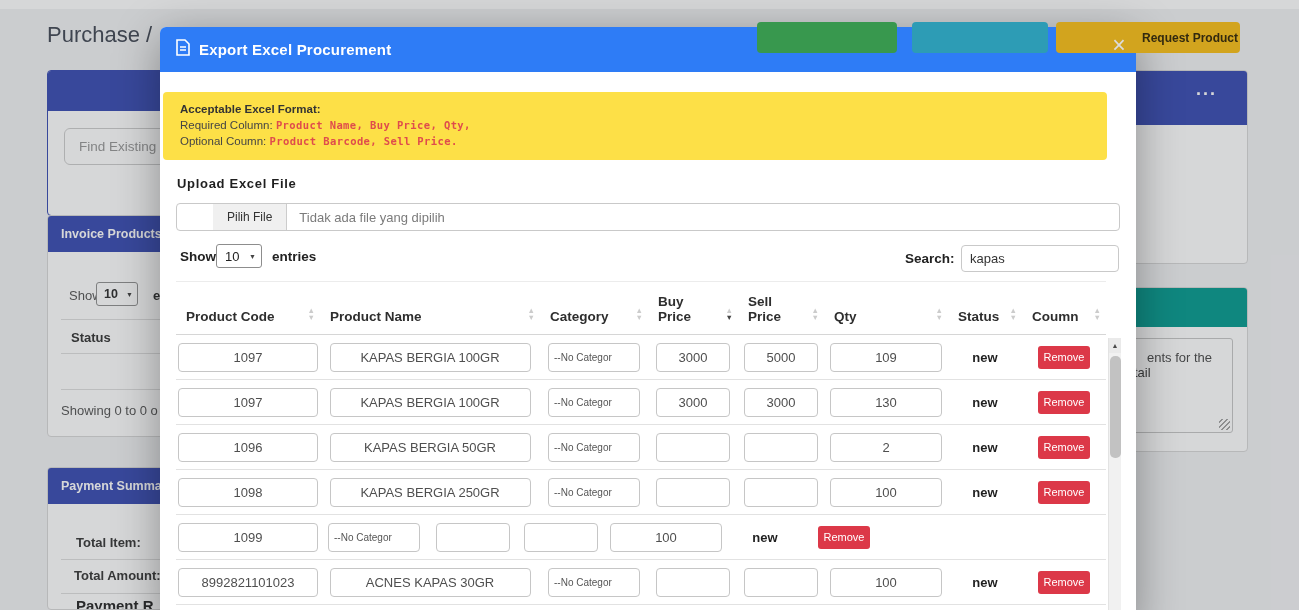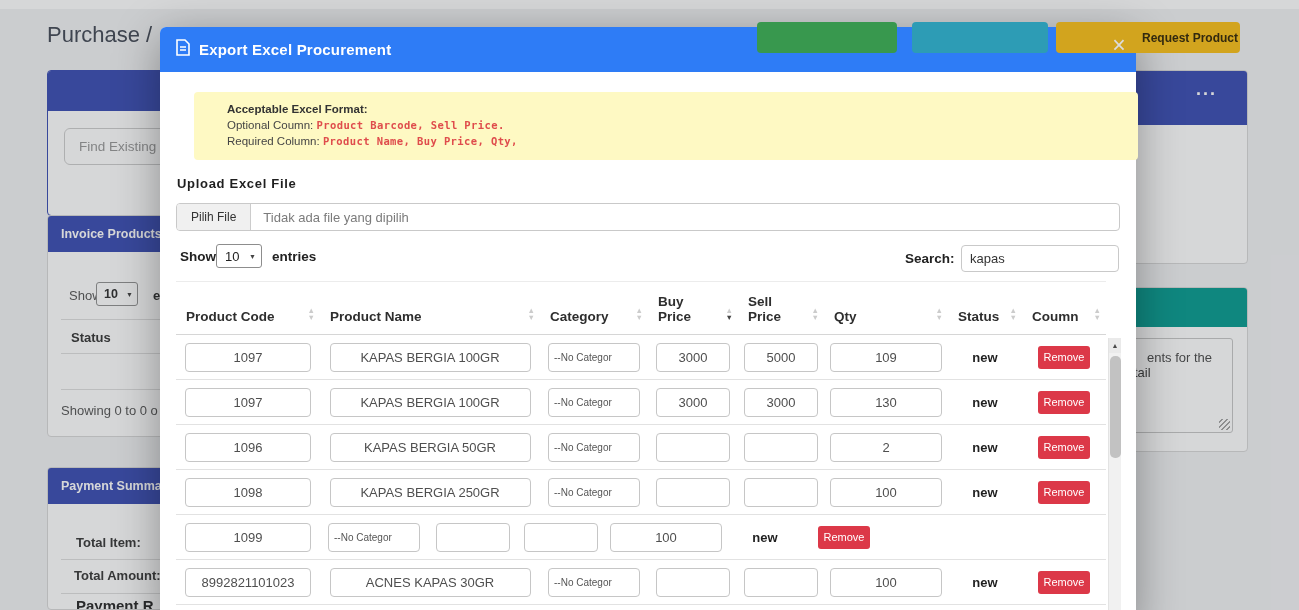--- a/index.html
+++ b/index.html
@@ -58,33 +58,33 @@
   
   .overlay { position:absolute; inset:0; background:rgba(30,34,40,0.18); z-index:50; }
 
   
   .modal { position:absolute; left:160px; top:27px; width:976px; height:600px; background:#fff;
            border-radius:6px 6px 0 0; box-shadow:0 10px 45px rgba(0,0,0,0.35); z-index:100; }
   .m-head { position:absolute; left:0; top:0; right:0; height:45px; background:#2e7cf6;
             border-radius:6px 6px 0 0; display:flex; align-items:center; gap:9px; padding:0 16px; }
   .m-title { color:#fff; font-size:15px; font-weight:bold; letter-spacing:0.2px; }
 
-  .m-note { position:absolute; left:34px; top:65px; width:944px; height:68px; background:#fef9c3;
-            border-radius:4px; padding:9px 33px; font-size:11.5px; color:#454545; line-height:16px; }
+  .m-note { position:absolute; left:3px; top:65px; width:944px; height:68px; background:#fde047;
+            border-radius:4px; padding:9px 17px; font-size:11.5px; color:#454545; line-height:16px; }
   .m-note .bold { font-weight:bold; color:#333; }
   .m-note .mono { font-family:"DejaVu Sans Mono", monospace; font-size:10.5px; letter-spacing:0.4px;
                   color:#df4c4c; font-weight:bold; }
 
   .m-upload-label { position:absolute; left:17px; top:149px; font-size:13px; font-weight:bold;
                     color:#1f1f1f; letter-spacing:0.7px; }
 
   .m-file { position:absolute; left:16px; top:176px; width:944px; height:28px; border:1px solid #c9c9c9;
             border-radius:4px; display:flex; align-items:center; overflow:hidden; background:#fff; }
   .file-btn { height:100%; padding:0 14px; background:#f0f0f0; border-right:1px solid #ccc;
-              font-size:12px; color:#333; display:flex; align-items:center; }
+              font-size:12px; color:#333; display:flex; align-items:center;margin-left:36px; }
   .file-empty { margin-left:12px; font-size:13px; color:#7b7b7b; }
 
   .m-show-label { position:absolute; left:20px; top:222px; font-size:13.5px; font-weight:bold; color:#222; }
   .m-pagesize { position:absolute; left:56px; top:217px; width:46px; height:24px; background:#fff;
                 border:1px solid #8d8d8d; border-radius:3px; display:flex; align-items:center;
                 padding:0 5px 0 8px; font-size:13px; color:#222; }
   .m-pagesize .caret { margin-left:auto; font-size:7px; color:#444; }
   .m-entries-label { position:absolute; left:112px; top:222px; font-size:13.5px; font-weight:bold; color:#222; }
   .m-search-label { position:absolute; left:745px; top:224px; font-size:13.5px; font-weight:bold; color:#222; }
   .m-search-input { position:absolute; left:801px; top:218px; width:158px; height:27px;
@@ -99,21 +99,21 @@
   .sort { position:absolute; right:5px; bottom:13px; display:flex; flex-direction:column;
           font-size:7.5px; line-height:6.5px; color:#cccccc; font-style:normal; }
   .sort i { font-style:normal; }
   .th.sorted .sort i:last-child { color:#454545; }
   .c1{width:144px;} .c2{width:220px;} .c3{width:108px;} .c4{width:90px;}
   .c5{width:86px;} .c6{width:124px;} .c7{width:74px;} .c8{width:84px;}
   .tr { display:flex; height:45px; align-items:center; border-bottom:1px solid #e2e2e2; }
   .td { display:flex; justify-content:center; align-items:center; }
   input.cell { height:29px; border:1px solid #c6c6c6; border-radius:4px; text-align:center;
                font-size:13px; color:#4f4f4f; background:#fff; font-family:inherit; }
-  .w-code{width:126px;} .w-name{width:201px;} .w-price{width:74px;} .w-qty{width:112px;}
+  .w-code{width:140px;} .w-name{width:201px;} .w-price{width:74px;} .w-qty{width:112px;}
   .sel { width:92px; height:29px; border:1px solid #c6c6c6; border-radius:4px; display:flex;
          align-items:center; padding:0 5px; font-size:10px; color:#555; white-space:nowrap; overflow:hidden; }
   .status { font-weight:bold; font-size:13px; color:#1f1f1f; }
   .btn-remove { width:52px; height:23px; background:#dc3848; color:#fff; font-size:11px; border:none;
                 border-radius:3px; font-family:inherit; cursor:pointer; }
 
   .m-scroll { position:absolute; left:948px; top:311px; width:13px; height:289px; background:#f1f1f1;
               border-left:1px solid #e3e3e3; }
   .sb-up { height:15px; display:flex; align-items:center; justify-content:center; font-size:7px;
            color:#4a4a4a; background:#eaeaea; }
@@ -193,26 +193,26 @@
           <path d="M1 1h8l4 4v11H1z" fill="none" stroke="#fff" stroke-width="1.6"></path>
           <path d="M4 8h6M4 11h6" stroke="#fff" stroke-width="1.3" fill="none"></path>
         </svg>
     </span>
     <span class="m-title">Export Excel Procurement</span>
   </div>
 
   <div class="m-note">
     <div><span class="bold">Acceptable Excel Format:</span></div>
     <div>
+      <span>Required Column:</span>
+      <span class="mono">Product Name, Buy Price, Qty,</span>
+    </div>
+    <div>
       <span>Optional Coumn:</span>
       <span class="mono">Product Barcode, Sell Price.</span>
-    </div>
-    <div>
-      <span>Required Column:</span>
-      <span class="mono">Product Name, Buy Price, Qty,</span>
     </div>
   </div>
 
   <div class="m-upload-label">Upload Excel File</div>
 
   <div class="m-file">
     <span class="file-btn">Pilih File</span>
     <span class="file-empty">Tidak ada file yang dipilih</span>
   </div>
 

